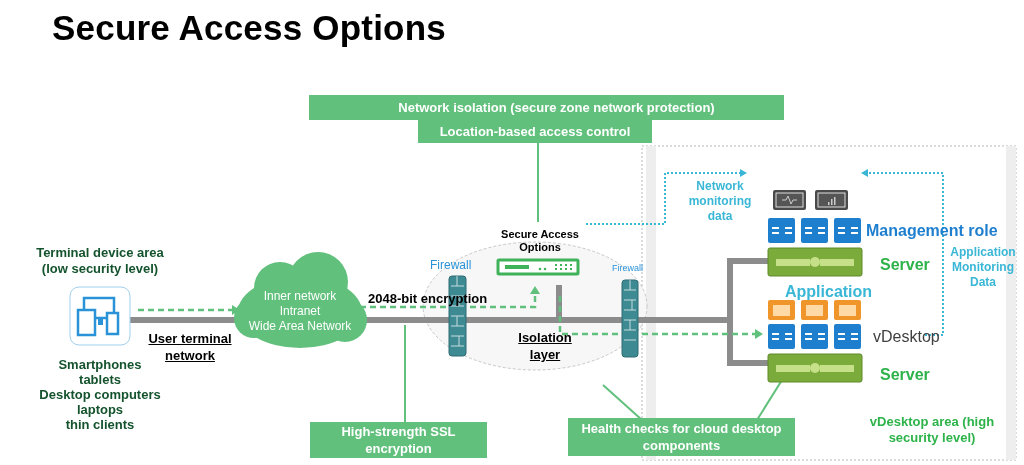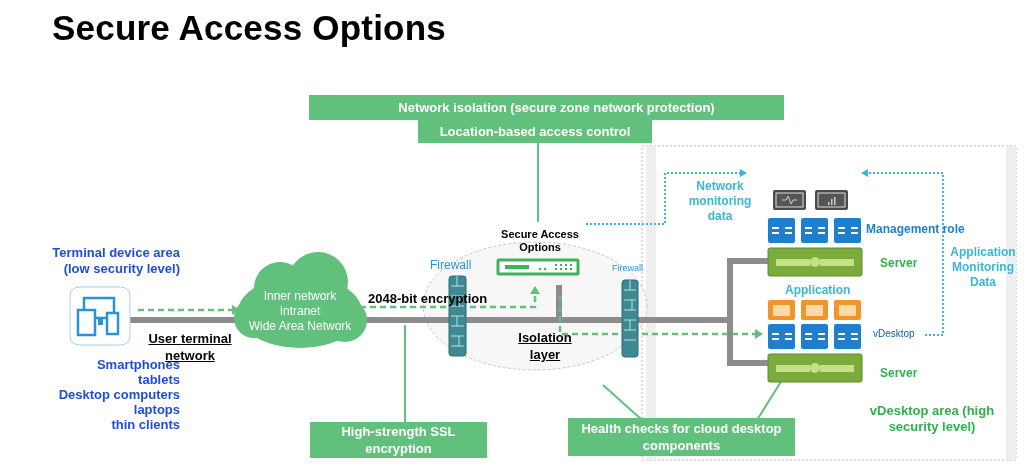--- a/index.html
+++ b/index.html
@@ -11,26 +11,26 @@
   .abs { position: absolute; }
   .title {
     left: 52px; top: 8px; font-size: 35px; font-weight: bold; color: #000;
     letter-spacing: 0.2px; white-space: nowrap;
   }
   .green-box {
     background: #61c07c; color: #fff; font-weight: bold; text-align: center;
     font-size: 13px; line-height: 17px; display: flex; flex-direction: column;
     justify-content: center; align-items: center;
   }
-  .blue-text { color: #1d4ed8; font-weight: bold; text-align: right; font-size: 13px; line-height: 16px; }
+  .blue-text { color: #14532d; font-weight: bold; text-align: center; font-size: 13px; line-height: 16px; }
   .cyan-text { color: #3ab7d6; font-weight: bold; text-align: center; font-size: 12px; line-height: 15px; }
-  .green-text { color: #2db34a; font-weight: bold; text-align: center; font-size: 12px; line-height: 15px; }
+  .green-text { color: #2db34a; font-weight: bold; text-align: center; font-size: 12px; line-height: 15px; margin-top: 11px; }
   .black-bold { color: #000; font-weight: bold; font-size: 13px; text-align: center; line-height: 17px; }
   .underline { text-decoration: underline; }
-  .rack-label { font-size: 12px; font-weight: bold; }
+  .rack-label { font-size: 16px; font-weight: bold; }
   svg { position: absolute; left: 0; top: 0; }
 </style>
 </head>
 <body>
 
 <svg width="1024" height="465" viewBox="0 0 1024 465">
 
   <rect x="642" y="146" width="374" height="314" fill="#ffffff" stroke="#d0d0d0" stroke-width="1.5" stroke-dasharray="2,2"></rect>
   <rect x="646" y="146" width="10" height="314" fill="#eeeeee"></rect>
   <rect x="1006" y="146" width="10" height="314" fill="#eeeeee"></rect>
@@ -254,21 +254,21 @@
   <div>data</div>
 </div>
 <div class="abs rack-label" style="left:866px;top:222px;color:#1f7fcf;white-space:nowrap;">Management role</div>
 <div class="abs rack-label" style="left:880px;top:256px;color:#2db34a;">Server</div>
 <div class="abs cyan-text" style="left:948px;top:245px;width:70px;">
   <div>Application</div>
   <div>Monitoring</div>
   <div>Data</div>
 </div>
 <div class="abs rack-label" style="left:785px;top:283px;color:#3ab7d6;">Application</div>
-<div class="abs" style="left:873px;top:328px;color:#0369a1;font-size:10px;">vDesktop</div>
+<div class="abs" style="left:873px;top:328px;color:#404040;font-size:16px;">vDesktop</div>
 <div class="abs rack-label" style="left:880px;top:366px;color:#2db34a;">Server</div>
 <div class="abs green-text" style="left:862px;top:403px;width:140px;font-size:13px;line-height:16px;">
   <div>vDesktop area (high</div>
   <div>security level)</div>
 </div>
 
 <div class="abs green-box" style="left:310px;top:422px;width:177px;height:36px;">
   <span>High-strength SSL</span>
   <span>encryption</span>
 </div>

